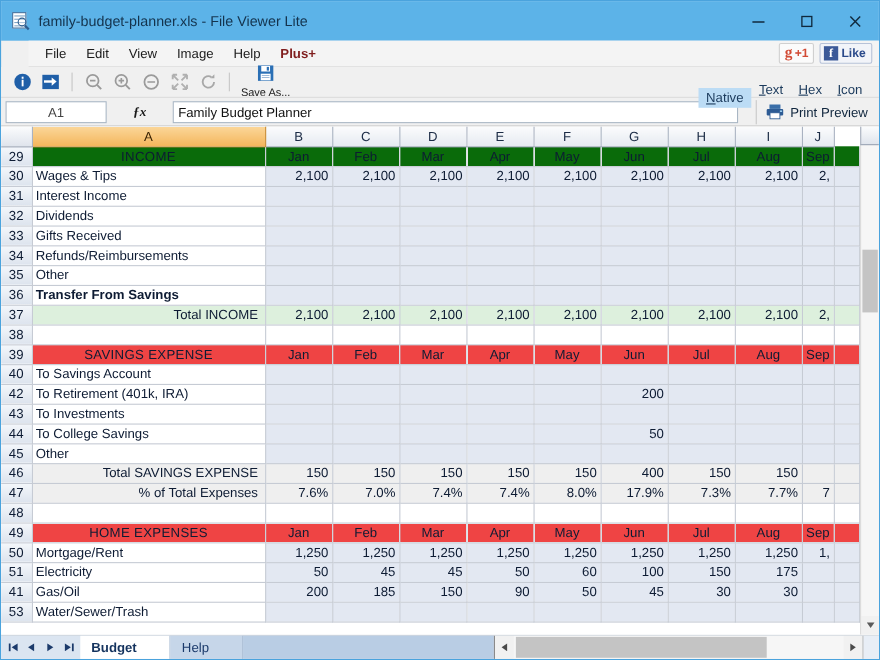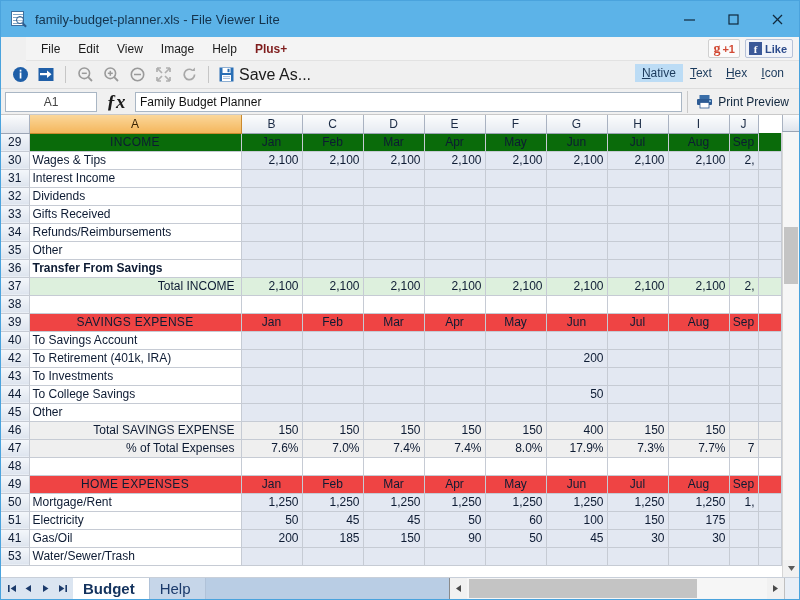--- a/index.html
+++ b/index.html
@@ -118,52 +118,52 @@
     border-bottom: 1px solid #dcdcdc;
     position: relative;
   }
   .tb-btn {
     width: 26px; height: 24px;
     display: flex; align-items: center; justify-content: center;
   }
   .tb-sep { width: 1px; height: 17px; background: #c6c6c6; margin: 0 6px; }
   .saveas {
     display: flex; align-items: center; gap: 5px;
-    padding: 0 4px; font-size: 16px; color: #1b1b1b;
+    padding: 0 4px; font-size: 10px; color: #1b1b1b; flex-direction: column;
   }
   .viewmodes {
     position: absolute; right: 8px; top: 3px;
     display: flex; align-items: center; gap: 0px;
     font-size: 12px;
   }
   .vm {
     padding: 2px 7px; color: #1b3a5c;
   }
-  .vm.active { background: #bcdcf5; }
+  .vm.active { background: #bcdcf5; margin-top: 16px; }
   .vm u { text-decoration: underline; }
 
   
   .formulabar {
     height: 26px; flex: 0 0 26px;
     background: #f0f0f0;
     display: flex; align-items: center;
     padding: 0 4px;
-    gap: 5px;
+    gap: 16px;
     border-bottom: 1px solid #c9c9c9;
   }
   .namebox {
     width: 92px; height: 20px;
     background: #ffffff; border: 1px solid #a9b6c4;
     display: flex; align-items: center; justify-content: center;
     font-size: 12px; color: #444;
   }
   .fx {
     width: 28px; text-align: center;
     font-family: "Liberation Serif", serif;
-    font-style: italic; font-weight: bold; font-size: 19px;
+    font-style: italic; font-weight: bold; font-size: 12px;
     color: #1a1a1a;
   }
   .formula-input {
     flex: 1; height: 20px;
     background: #ffffff; border: 1px solid #a9b6c4;
     display: flex; align-items: center;
     padding: 0 4px; font-size: 12px; color: #111;
   }
   .printprev {
     display: flex; align-items: center; gap: 5px;
@@ -319,22 +319,22 @@
     background: #dbe5f1;
   }
   .navbtn {
     width: 15px; height: 16px;
     display: flex; align-items: center; justify-content: center;
     color: #1b3a6b; font-size: 9px;
   }
   .tabs { display: flex; align-items: stretch; background: #dbe5f1; flex: 0 0 auto; }
   .tab {
     display: flex; align-items: center;
-    padding: 0 14px 0 10px;
-    font-size: 15px; color: #1b3a6b;
+    padding: 0 30px 0 10px;
+    font-size: 12px; color: #1b3a6b;
     background: #c6d6e9;
     position: relative;
     border-right: 1px solid #b0c2d8;
   }
   .tab.active {
     background: #ffffff; color: #14335e; font-weight: bold;
   }
   .tab-fill { flex: 1 1 auto; background: #b9cde4; }
   .hscroll {
     flex: 0 0 350px;

